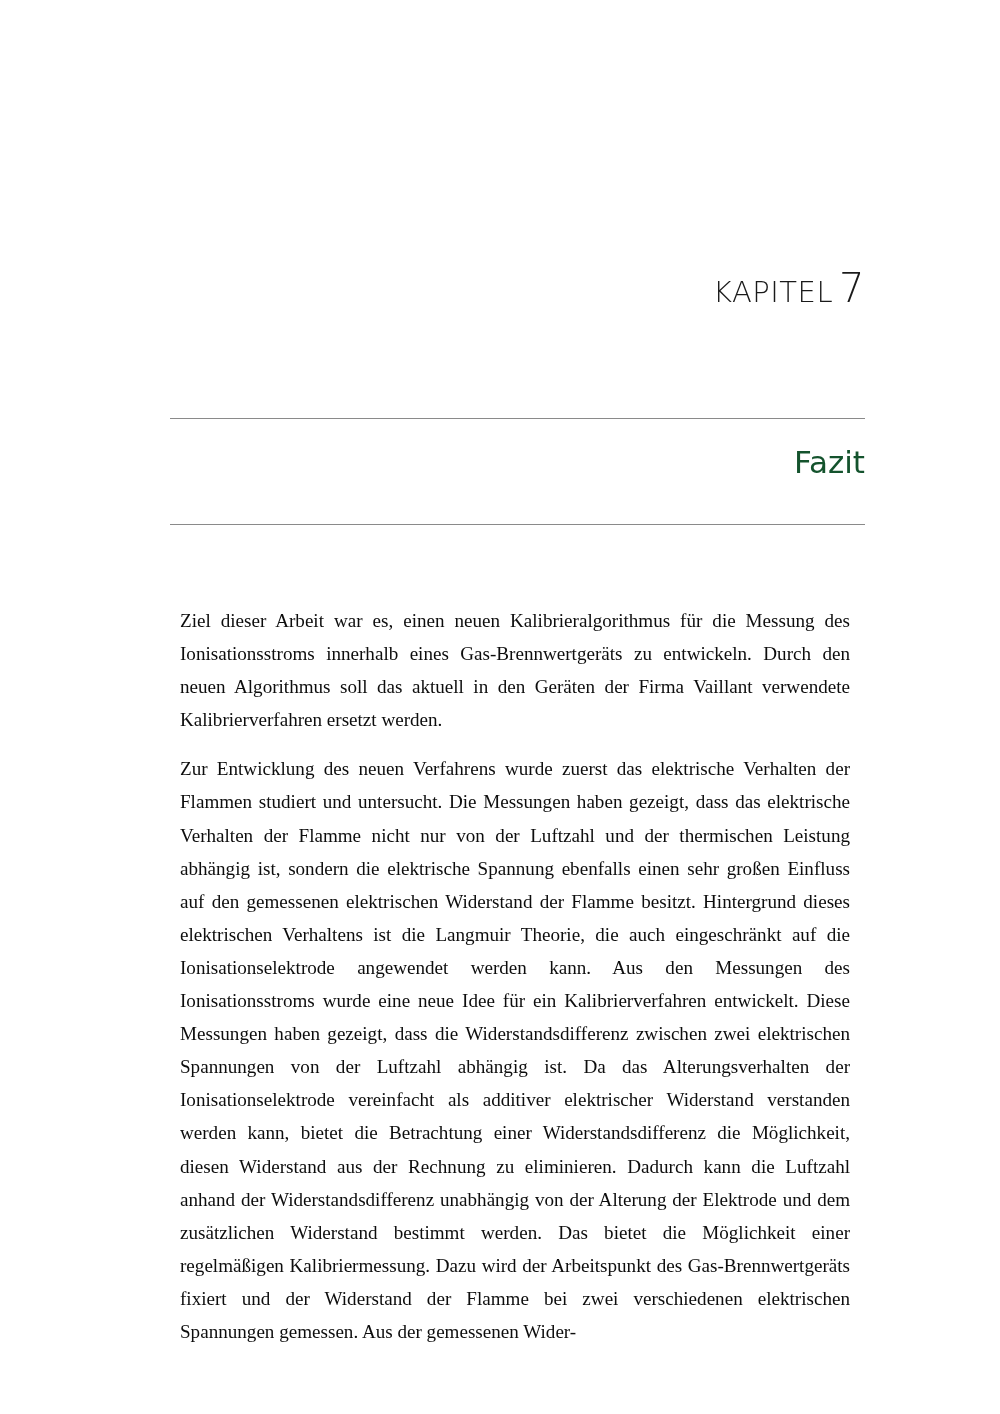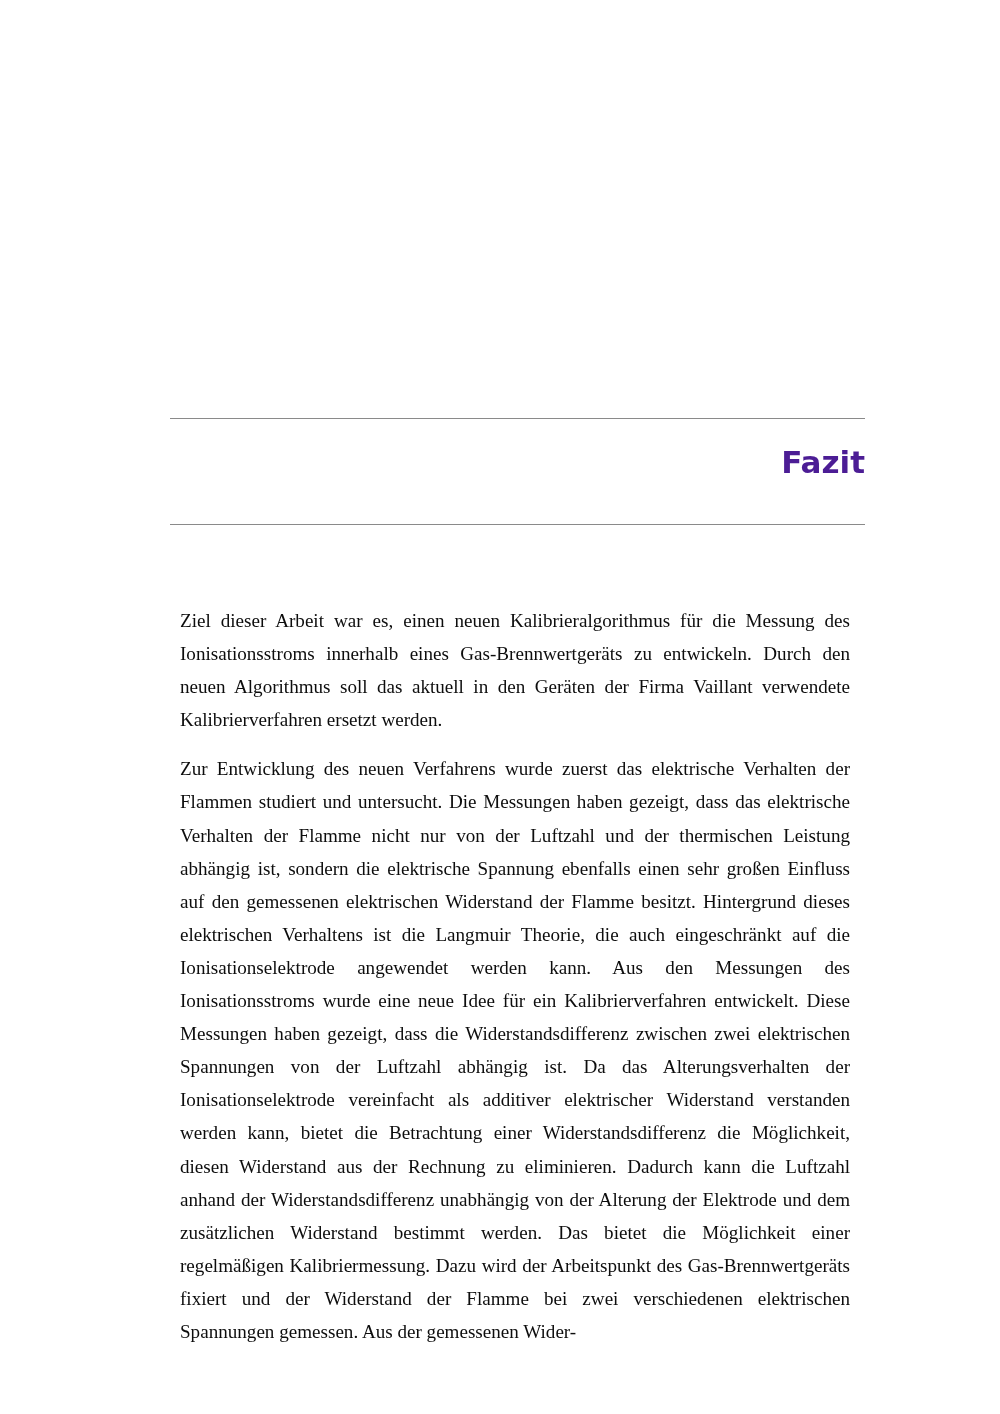--- a/index.html
+++ b/index.html
@@ -50,23 +50,23 @@
   }
   .rule-top { top: 418px; }
   .rule-bottom { top: 524px; }
   .chapter-title {
     position: absolute;
     left: 170px;
     width: 695px;
     top: 444px;
     text-align: right;
     font-family: "DejaVu Sans", sans-serif;
-    font-weight: 700;
+    font-weight: 400;
     font-size: 31px;
-    color: #4c1d95;
+    color: #14532d;
   }
   .body-text {
     position: absolute;
     left: 164px;
     top: 588px;
     width: 702px;
     font-family: "Liberation Serif", serif;
     font-size: 19.1px;
     line-height: 33.1px;
     text-align: justify;
@@ -80,20 +80,23 @@
   }
   .body-text p + p {
     margin-top: 0;
   }
 </style>
 </head>
 <body>
 
 <div class="page">
 
+  <div class="chapter-head">
+    <span class="kapitel-word">KAPITEL</span><span class="chapter-number">7</span>
+  </div>
 
   <div class="rule rule-top"></div>
 
   <div class="chapter-title">Fazit</div>
 
   <div class="rule rule-bottom"></div>
 
   <div class="body-text">
     <p>Ziel dieser Arbeit war es, einen neuen Kalibrieralgorithmus für die Messung des Ionisationsstroms innerhalb eines Gas-Brennwertgeräts zu entwickeln. Durch den neuen Algorithmus soll das aktuell in den Geräten der Firma Vaillant verwendete Kalibrierverfahren ersetzt werden.</p>
     <p>Zur Entwicklung des neuen Verfahrens wurde zuerst das elektrische Verhalten der Flammen studiert und untersucht. Die Messungen haben gezeigt, dass das elektrische Verhalten der Flamme nicht nur von der Luftzahl und der thermischen Leistung abhängig ist, sondern die elektrische Spannung ebenfalls einen sehr großen Einfluss auf den gemessenen elektrischen Widerstand der Flamme besitzt. Hintergrund dieses elektrischen Verhaltens ist die Langmuir Theorie, die auch eingeschränkt auf die Ionisationselektrode angewendet werden kann. Aus den Messungen des Ionisationsstroms wurde eine neue Idee für ein Kalibrierverfahren entwickelt. Diese Messungen haben gezeigt, dass die Widerstandsdifferenz zwischen zwei elektrischen Spannungen von der Luftzahl abhängig ist. Da das Alterungsverhalten der Ionisationselektrode vereinfacht als additiver elektrischer Widerstand verstanden werden kann, bietet die Betrachtung einer Widerstandsdifferenz die Möglichkeit, diesen Widerstand aus der Rechnung zu eliminieren. Dadurch kann die Luftzahl anhand der Widerstandsdifferenz unabhängig von der Alterung der Elektrode und dem zusätzlichen Widerstand bestimmt werden. Das bietet die Möglichkeit einer regelmäßigen Kalibriermessung. Dazu wird der Arbeitspunkt des Gas-Brennwertgeräts fixiert und der Widerstand der Flamme bei zwei verschiedenen elektrischen Spannungen gemessen. Aus der gemessenen Wider-</p>

